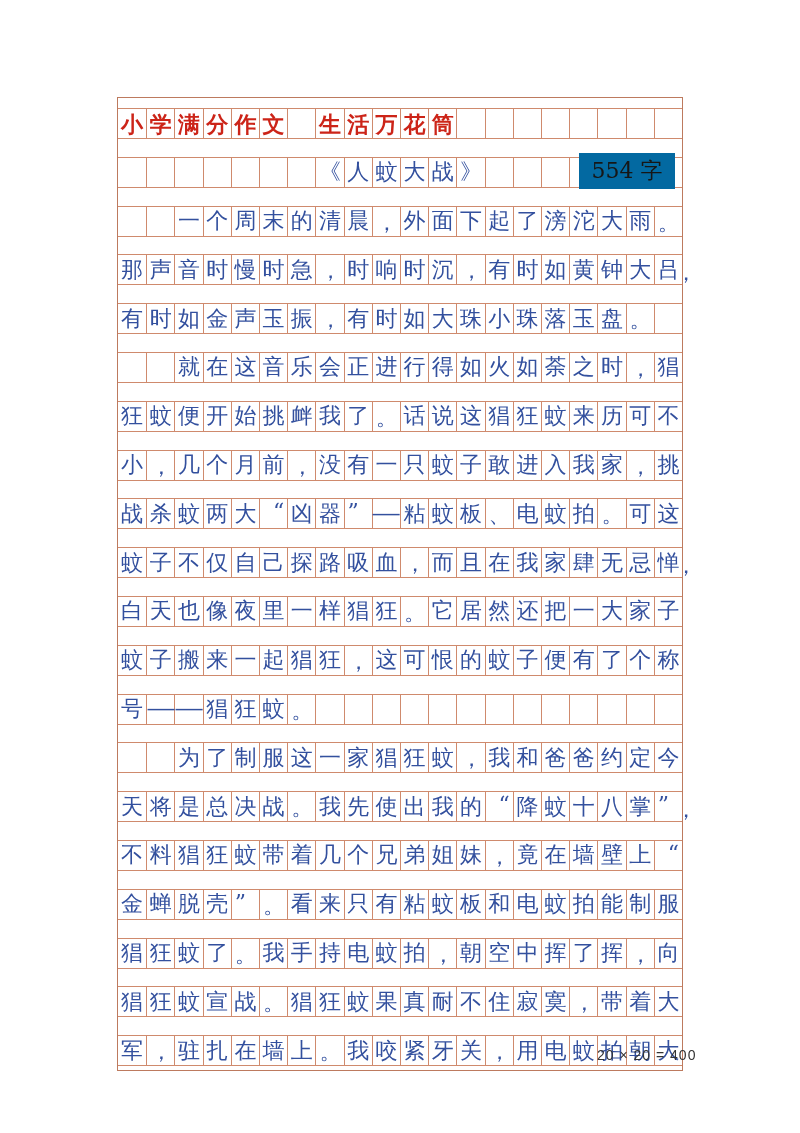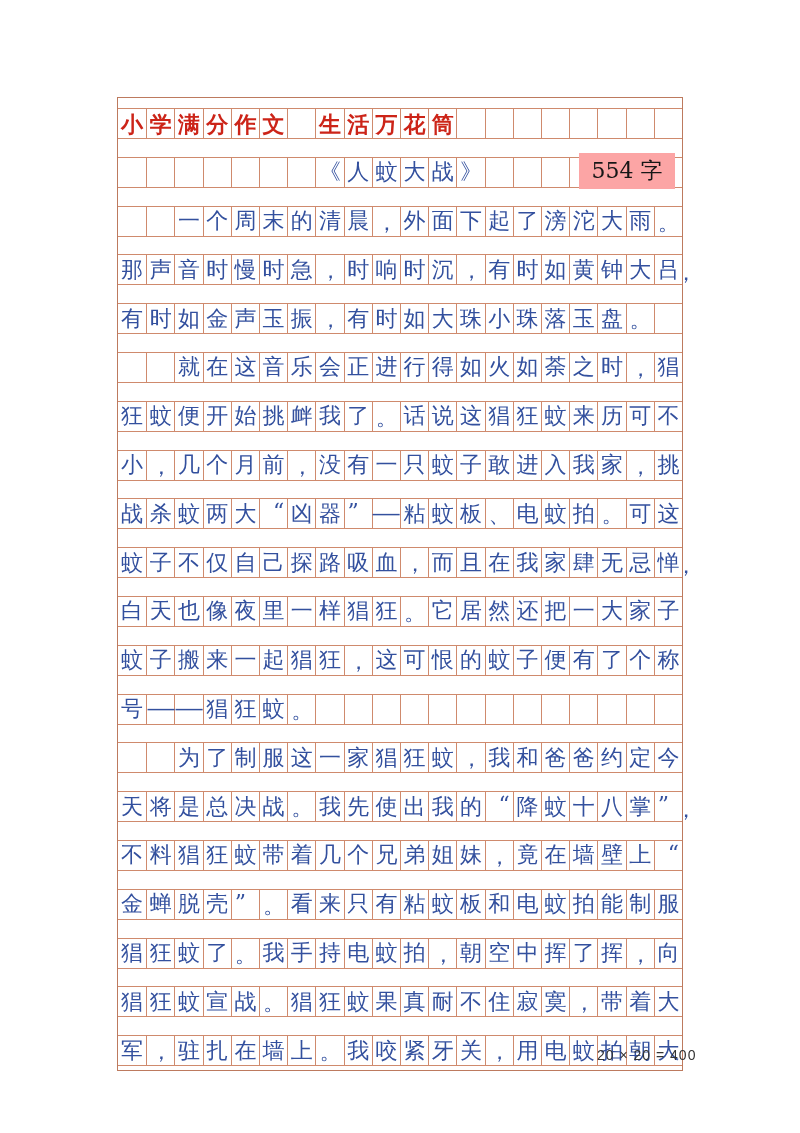--- a/index.html
+++ b/index.html
@@ -51,21 +51,21 @@
   
   .cell.low  { align-items:flex-end;  justify-content:flex-start; padding:0 0 2px 3px; box-sizing:border-box; }
   .cell.tr   { align-items:flex-start; justify-content:flex-end; padding:2px 3px 0 0; box-sizing:border-box; }
   .cell.tl   { align-items:flex-start; justify-content:flex-start; padding:2px 0 0 3px; box-sizing:border-box; }
   .cell.dash span.ch { transform:scaleX(1.35); }
 
   .highlight {
     position:absolute;
     left:461px; top:-5px;
     width:96px; height:36px;
-    background:#fca5a5;
+    background:#0369a1;
     color:#161616;
     display:flex; align-items:center; justify-content:center;
     font-family:"DejaVu Serif","Liberation Serif",serif;
     font-size:22px;
     z-index:2;
   }
   .overflowp {
     position:absolute;
     right:-15px; bottom:0px;
     font-family:"DejaVu Serif","Liberation Serif",serif;

